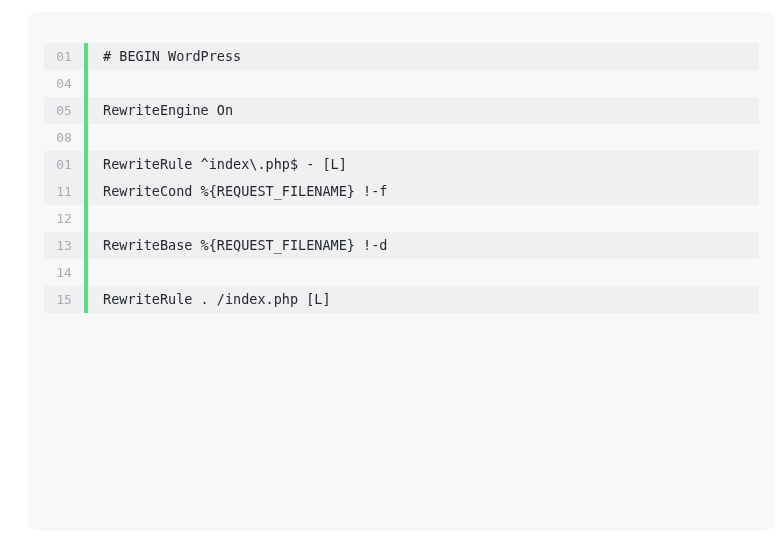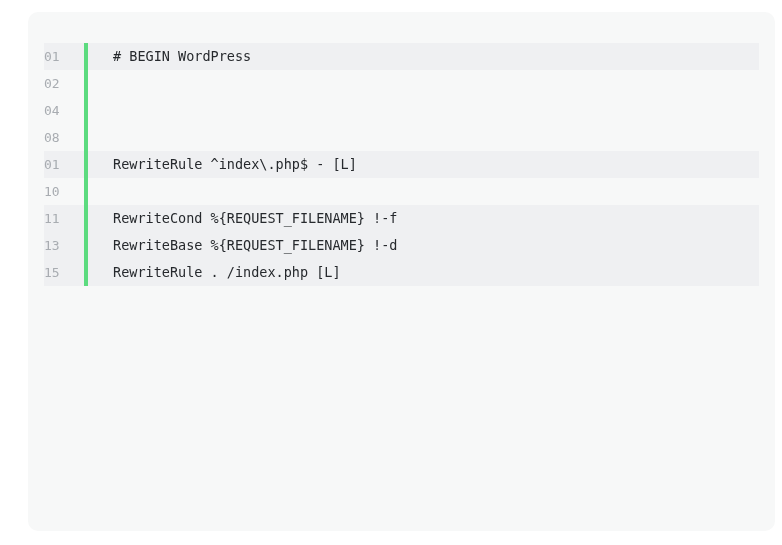--- a/index.html
+++ b/index.html
@@ -39,37 +39,38 @@
     height: 27px;
     background: #f7f8f8;
   }
   .code-line.striped {
     background: #eff0f2;
   }
 
   .line-number {
     flex: 0 0 40px;
     width: 40px;
+    text-align: center;
     font-size: 13px;
     line-height: 27px;
     color: #a8acb1;
     user-select: none;
     -webkit-user-select: none;
   }
 
   .line-marker {
     flex: 0 0 4px;
     width: 4px;
     align-self: stretch;
     background: #5cdb7f;
   }
 
   .line-code {
     flex: 1 1 auto;
-    padding-left: 25px;
+    padding-left: 15px;
     font-size: 13.5px;
     line-height: 27px;
     color: #26292d;
     white-space: pre;
     overflow: hidden;
   }
 
   .line-code:empty::before {
     content: "\00a0";
   }
@@ -78,53 +79,58 @@
 <body>
 
 <div id="code-card">
   <div id="code-lines">
       <div class="code-line striped">
         <div class="line-number">01</div>
         <div class="line-marker"></div>
         <div class="line-code"># BEGIN WordPress</div>
       </div>
       <div class="code-line">
-        <div class="line-number">02</div>
+        <div class="line-number">04</div>
         <div class="line-marker"></div>
         <div class="line-code"></div>
       </div>
-      <div class="code-line">
-        <div class="line-number">04</div>
+      <div class="code-line striped">
+        <div class="line-number">05</div>
         <div class="line-marker"></div>
-        <div class="line-code"></div>
+        <div class="line-code">RewriteEngine On</div>
       </div>
       <div class="code-line">
         <div class="line-number">08</div>
         <div class="line-marker"></div>
         <div class="line-code"></div>
       </div>
       <div class="code-line striped">
         <div class="line-number">01</div>
         <div class="line-marker"></div>
         <div class="line-code">RewriteRule ^index\.php$ - [L]</div>
       </div>
-      <div class="code-line">
-        <div class="line-number">10</div>
-        <div class="line-marker"></div>
-        <div class="line-code"></div>
-      </div>
       <div class="code-line striped">
         <div class="line-number">11</div>
         <div class="line-marker"></div>
         <div class="line-code">RewriteCond %{REQUEST_FILENAME} !-f</div>
       </div>
+      <div class="code-line">
+        <div class="line-number">12</div>
+        <div class="line-marker"></div>
+        <div class="line-code"></div>
+      </div>
       <div class="code-line striped">
         <div class="line-number">13</div>
         <div class="line-marker"></div>
         <div class="line-code">RewriteBase %{REQUEST_FILENAME} !-d</div>
+      </div>
+      <div class="code-line">
+        <div class="line-number">14</div>
+        <div class="line-marker"></div>
+        <div class="line-code"></div>
       </div>
       <div class="code-line striped">
         <div class="line-number">15</div>
         <div class="line-marker"></div>
         <div class="line-code">RewriteRule . /index.php [L]</div>
       </div>
     </div>
 </div>
 
 </body></html>

